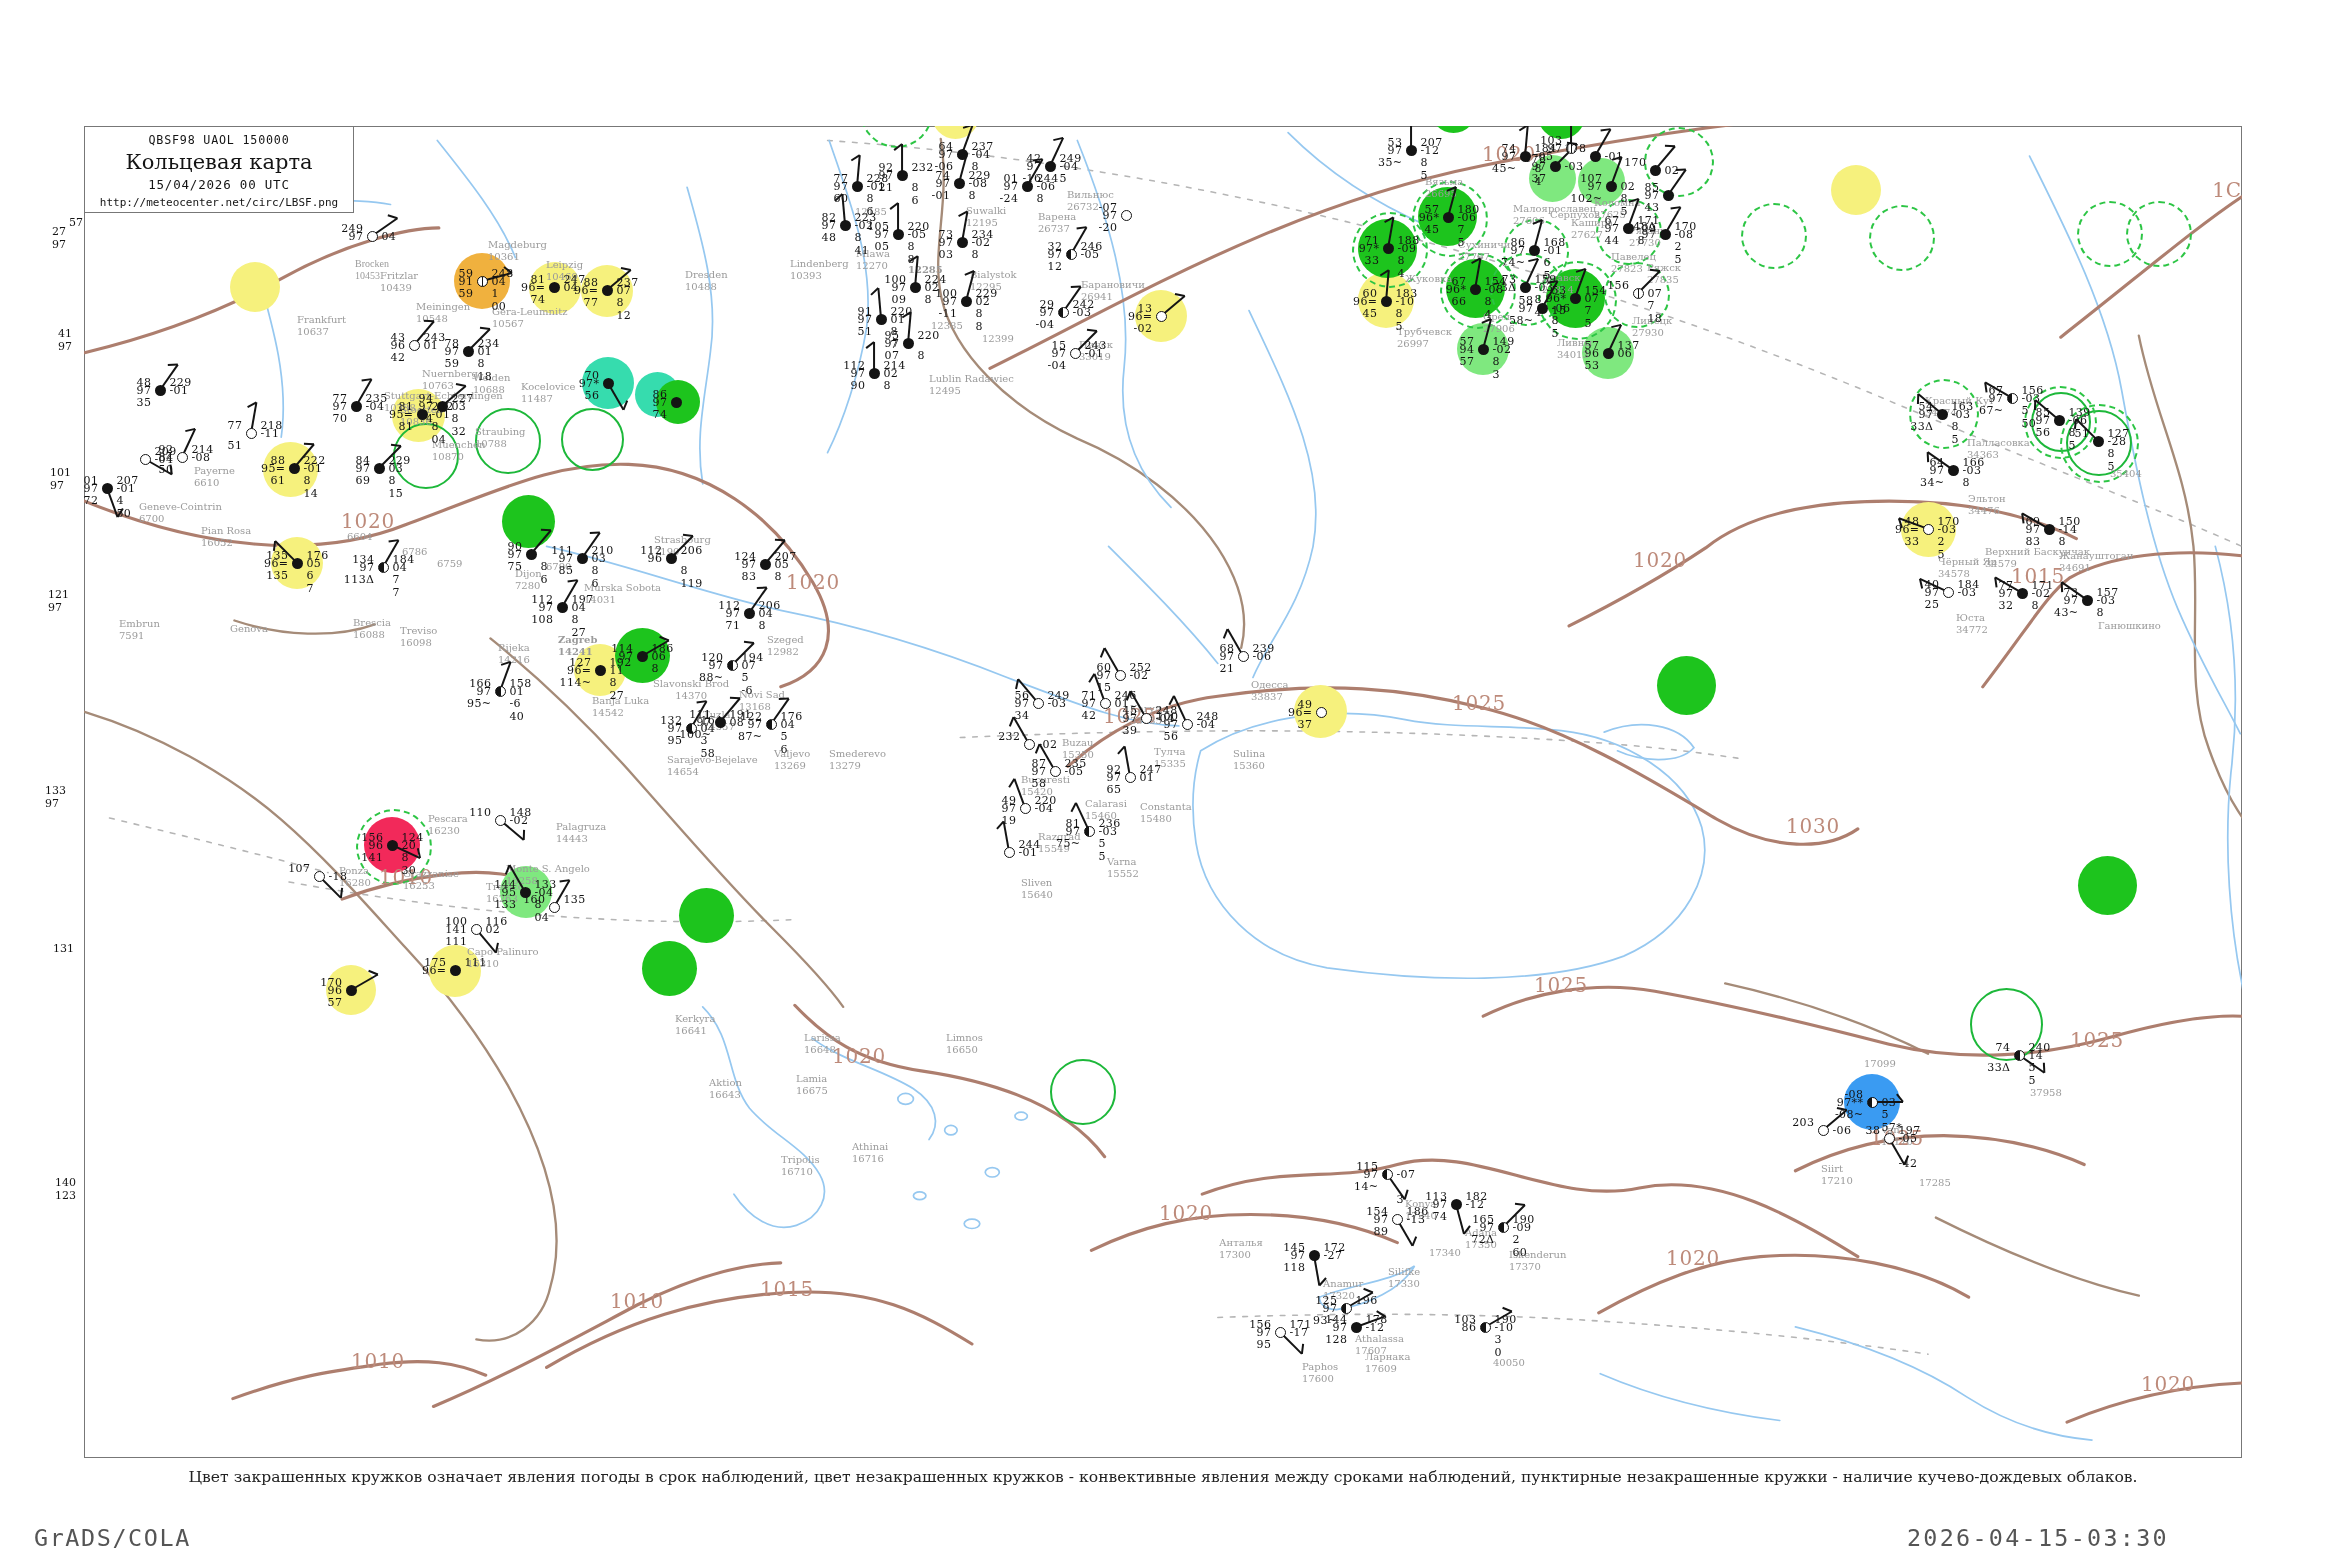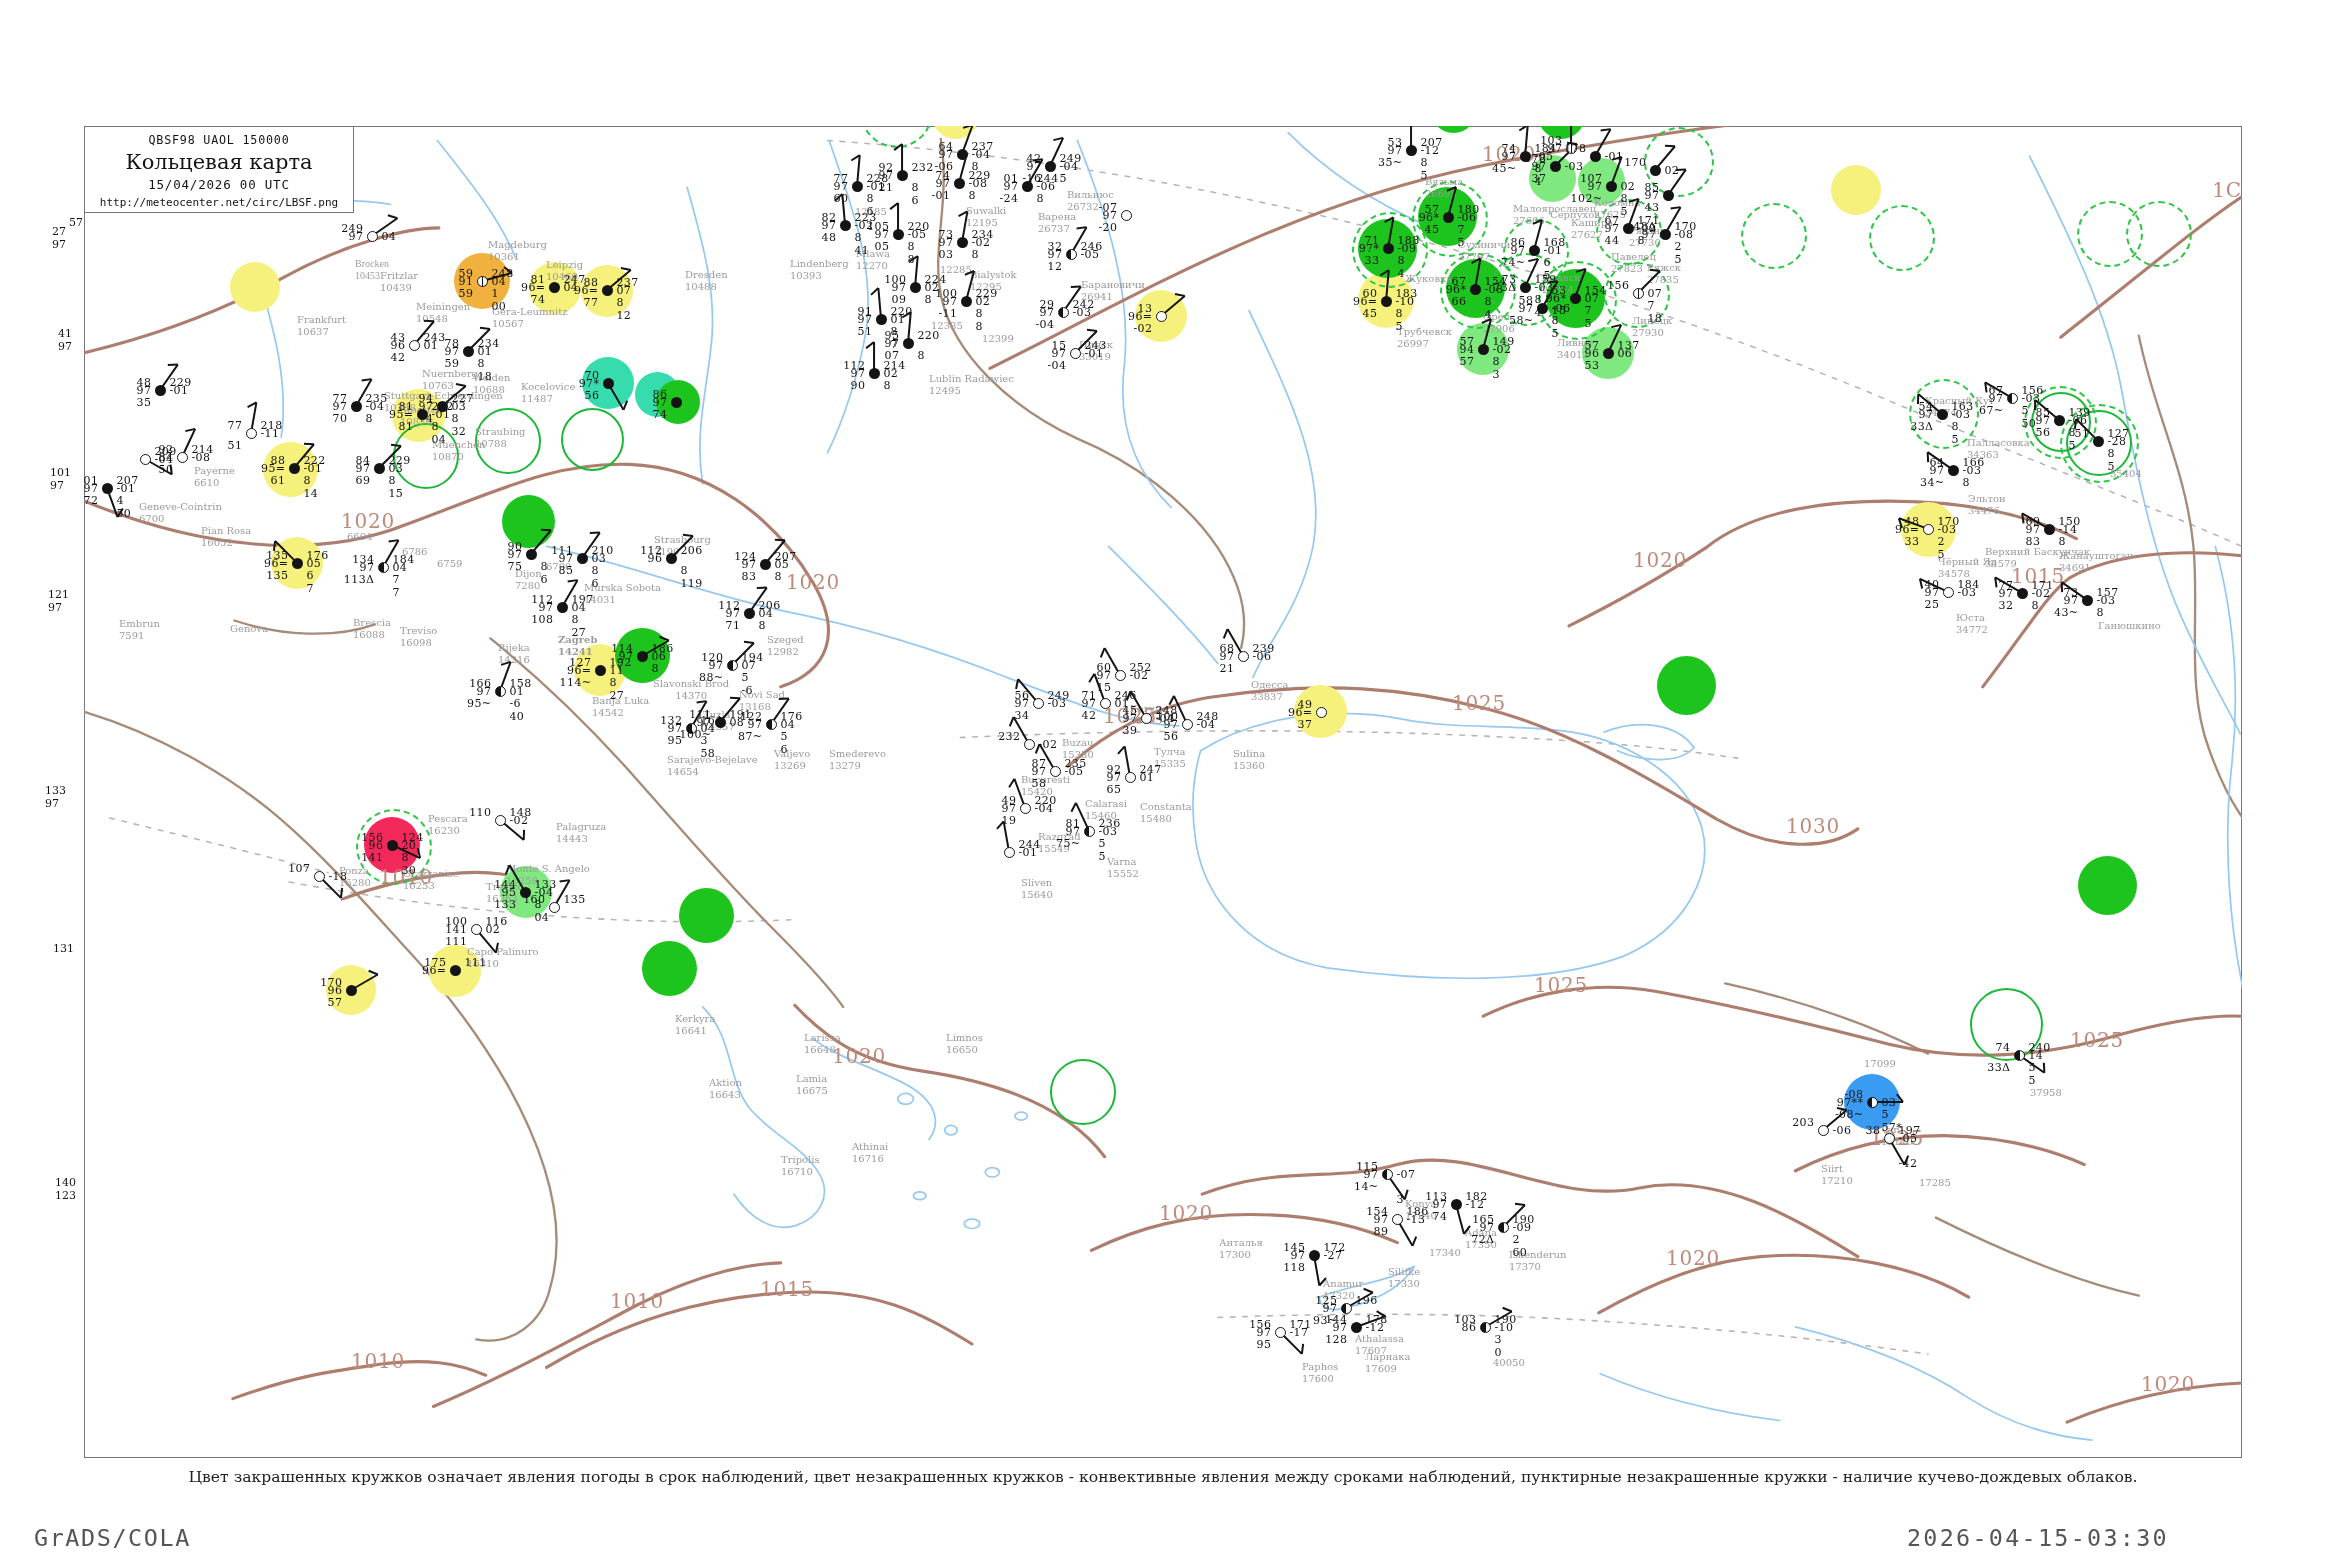--- a/index.html
+++ b/index.html
@@ -1386,21 +1386,21 @@
         <div class="nm" style="left: 486px; top: 881px;">Trevico
 16263</div>
         <div class="nm" style="left: 467px; top: 946px;">Capo Palinuro
 16310</div>
         <div class="nm" style="left: 966px; top: 205px;">Suwalki
 12195</div>
         <div class="nm" style="left: 970px; top: 269px;">Bialystok
 12295</div>
         <div class="nm" style="left: 856px; top: 248px;">Mlawa
 12270</div>
-        <div class="nm" style="left: 940px; top: 264px;">12285</div>
+        <div class="nm" style="left: 908px; top: 264px; font-weight: bold;">12285</div>
         <div class="nm" style="left: 931px; top: 320px;">12385</div>
         <div class="nm" style="left: 982px; top: 333px;">12399</div>
         <div class="nm" style="left: 929px; top: 373px;">Lublin Radawiec
 12495</div>
         <div class="nm" style="left: 1038px; top: 211px;">Варена
 26737</div>
         <div class="nm" style="left: 1067px; top: 189px;">Вильнюс
 26732</div>
         <div class="nm" style="left: 1081px; top: 279px;">Барановичи
 26941</div>

